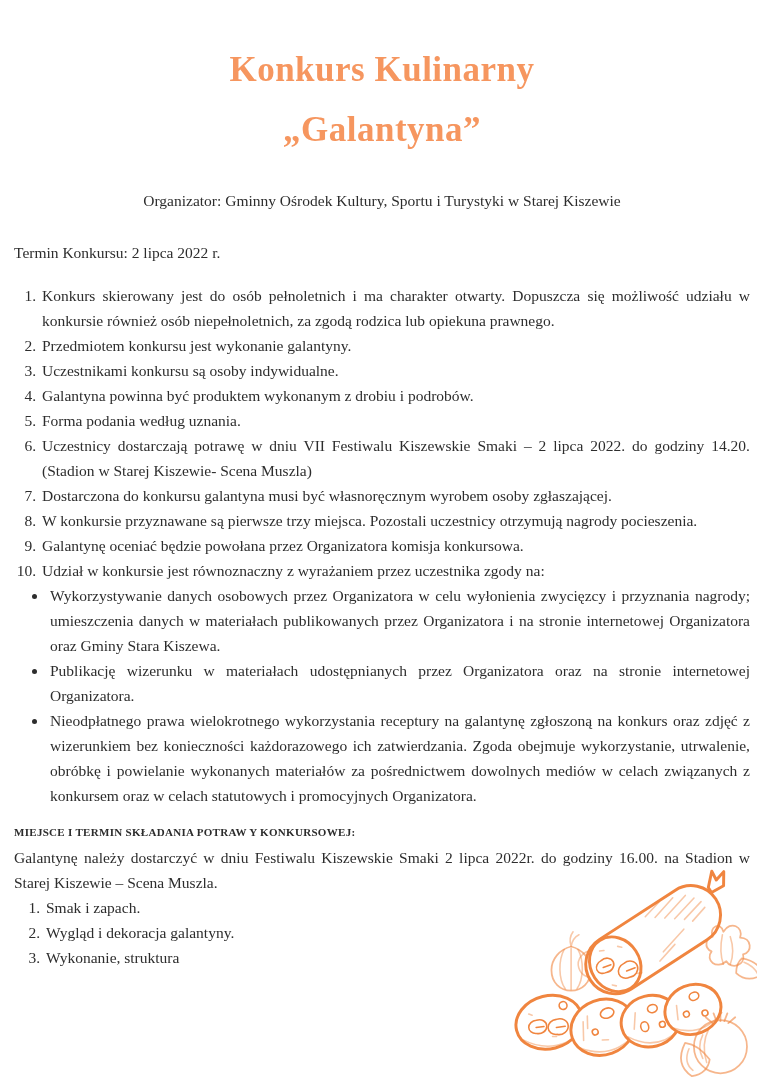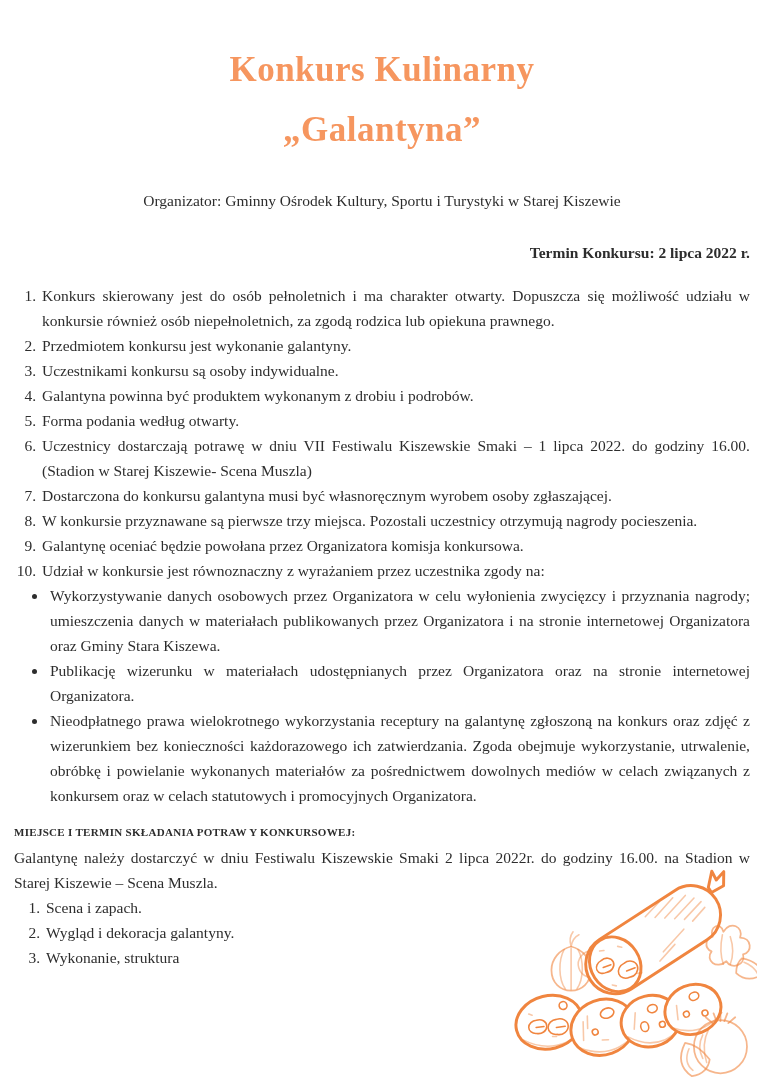--- a/index.html
+++ b/index.html
@@ -22,21 +22,21 @@
     text-align: center;
     color: var(--accent, #f6965f);
     font-weight: 700;
     font-size: 35px;
     line-height: 44px;
     letter-spacing: 0.5px;
   }
   h1.title { margin-top: 36px; }
   h1.subtitle { margin-top: 16px; font-family: Liberation Serif, serif; }
   p.organizer { margin: 36px 0 0 0; text-align: center; }
-  p.deadline  { margin: 27px 0 0 0; text-align: right; font-weight: 700; }
+  p.deadline  { margin: 27px 0 0 0; text-align: left; font-weight: 400; }
   ol.rules {
     margin: 18px 0 0 0;
     padding: 0 0 0 26px;
     list-style: decimal outside;
     text-align: justify;
   }
   ol.rules li { margin: 0; padding-left: 2px; }
   ul.consents {
     margin: 0;
     padding: 0 0 0 34px;
@@ -83,40 +83,40 @@
 
   <p class="organizer">Organizator: Gminny Ośrodek Kultury, Sportu i Turystyki w Starej Kiszewie</p>
 
   <p class="deadline">Termin Konkursu: 2 lipca 2022 r.</p>
 
   <ol class="rules">
     <li>Konkurs skierowany jest do osób pełnoletnich i ma charakter otwarty. Dopuszcza się możliwość udziału w konkursie również osób niepełnoletnich, za zgodą rodzica lub opiekuna prawnego.</li>
     <li>Przedmiotem konkursu jest wykonanie galantyny.</li>
     <li>Uczestnikami konkursu są osoby indywidualne.</li>
     <li>Galantyna powinna być produktem wykonanym z drobiu i podrobów.</li>
-    <li>Forma podania według otwarty.</li>
-    <li>Uczestnicy dostarczają potrawę w dniu VII Festiwalu Kiszewskie Smaki – 1 lipca 2022. do godziny 16.00. (Stadion w Starej Kiszewie- Scena Muszla)</li>
+    <li>Forma podania według uznania.</li>
+    <li>Uczestnicy dostarczają potrawę w dniu VII Festiwalu Kiszewskie Smaki – 2 lipca 2022. do godziny 14.20. (Stadion w Starej Kiszewie- Scena Muszla)</li>
     <li>Dostarczona do konkursu galantyna musi być własnoręcznym wyrobem osoby zgłaszającej.</li>
     <li>W konkursie przyznawane są pierwsze trzy miejsca. Pozostali uczestnicy otrzymują nagrody pocieszenia.</li>
     <li>Galantynę oceniać będzie powołana przez Organizatora komisja konkursowa.</li>
     <li>Udział w konkursie jest równoznaczny z wyrażaniem przez uczestnika zgody na:</li>
   </ol>
 
   <ul class="consents">
     <li>Wykorzystywanie danych osobowych przez Organizatora w celu wyłonienia zwycięzcy i przyznania nagrody; umieszczenia danych w materiałach publikowanych przez Organizatora i na stronie internetowej Organizatora oraz Gminy Stara Kiszewa.</li>
     <li>Publikację wizerunku w materiałach udostępnianych przez Organizatora oraz na stronie internetowej Organizatora.</li>
     <li>Nieodpłatnego prawa wielokrotnego wykorzystania receptury na galantynę zgłoszoną na konkurs oraz zdjęć z wizerunkiem bez konieczności każdorazowego ich zatwierdzania. Zgoda obejmuje wykorzystanie, utrwalenie, obróbkę i powielanie wykonanych materiałów za pośrednictwem dowolnych mediów w celach związanych z konkursem oraz w celach statutowych i promocyjnych Organizatora.</li>
   </ul>
 
   <h2 class="sec-heading">MIEJSCE I TERMIN SKŁADANIA POTRAW Y KONKURSOWEJ:</h2>
   <p class="sec-body">Galantynę należy dostarczyć w dniu Festiwalu Kiszewskie Smaki 2 lipca 2022r. do godziny 16.00. na Stadion w Starej Kiszewie – Scena Muszla.</p>
 
 
   <ol class="criteria">
-    <li>Scena i zapach.</li>
+    <li>Smak i zapach.</li>
     <li>Wygląd i dekoracja galantyny.</li>
     <li>Wykonanie, struktura</li>
   </ol>
 
   <svg class="illus" viewBox="0 0 250 230" aria-hidden="true">
 
     <g>
       <path class="lt" d="M84 90 a15 14 0 1 0 8 26" opacity="0.3"></path>
       <path class="lt2" d="M62 86 C 50 89 42 99 42 110 C 42 123 51 131 62 131 C 73 131 82 123 82 110 C 82 99 74 89 62 86 Z"></path>
       <path class="lt" d="M62 86 C 60 80 61 75 64 71 M62 86 C 63 80 66 76 70 74"></path>

